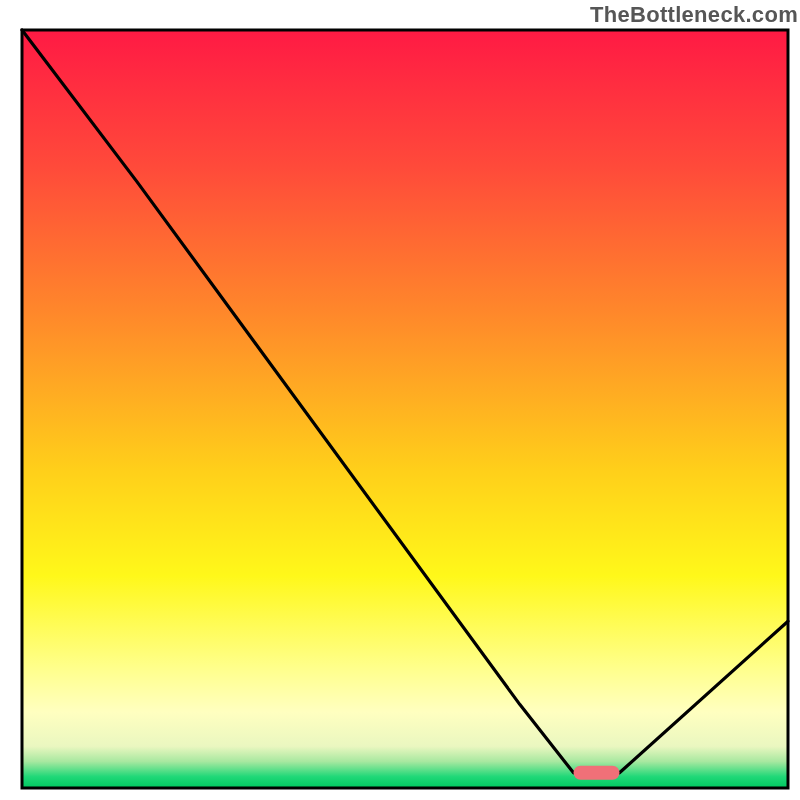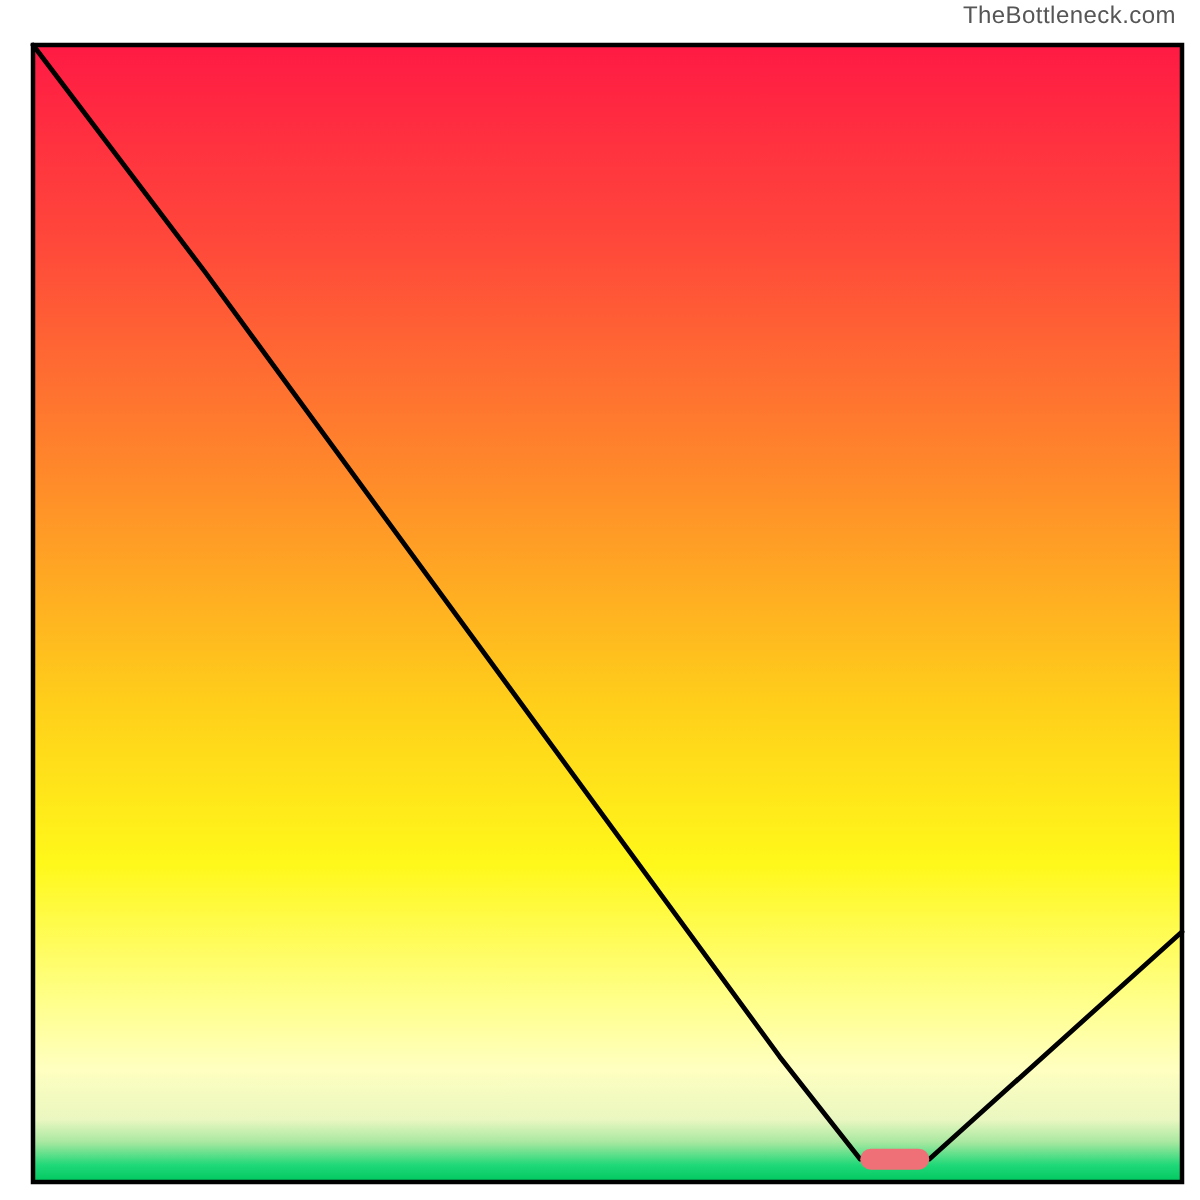--- a/index.html
+++ b/index.html
@@ -11,23 +11,23 @@
     font-family: Arial, Helvetica, sans-serif;
   }
   .wrap {
     position: relative;
     width: 800px;
     height: 800px;
   }
   .attribution {
     position: absolute;
     top: 2px;
-    right: 16px;
-    font-size: 16px;
-    font-weight: 400;
+    right: 2px;
+    font-size: 22px;
+    font-weight: 700;
     color: #565656;
     letter-spacing: 0.3px;
   }
   svg {
     display: block;
   }
 </style>
 </head>
 <body>
 <div class="wrap">

